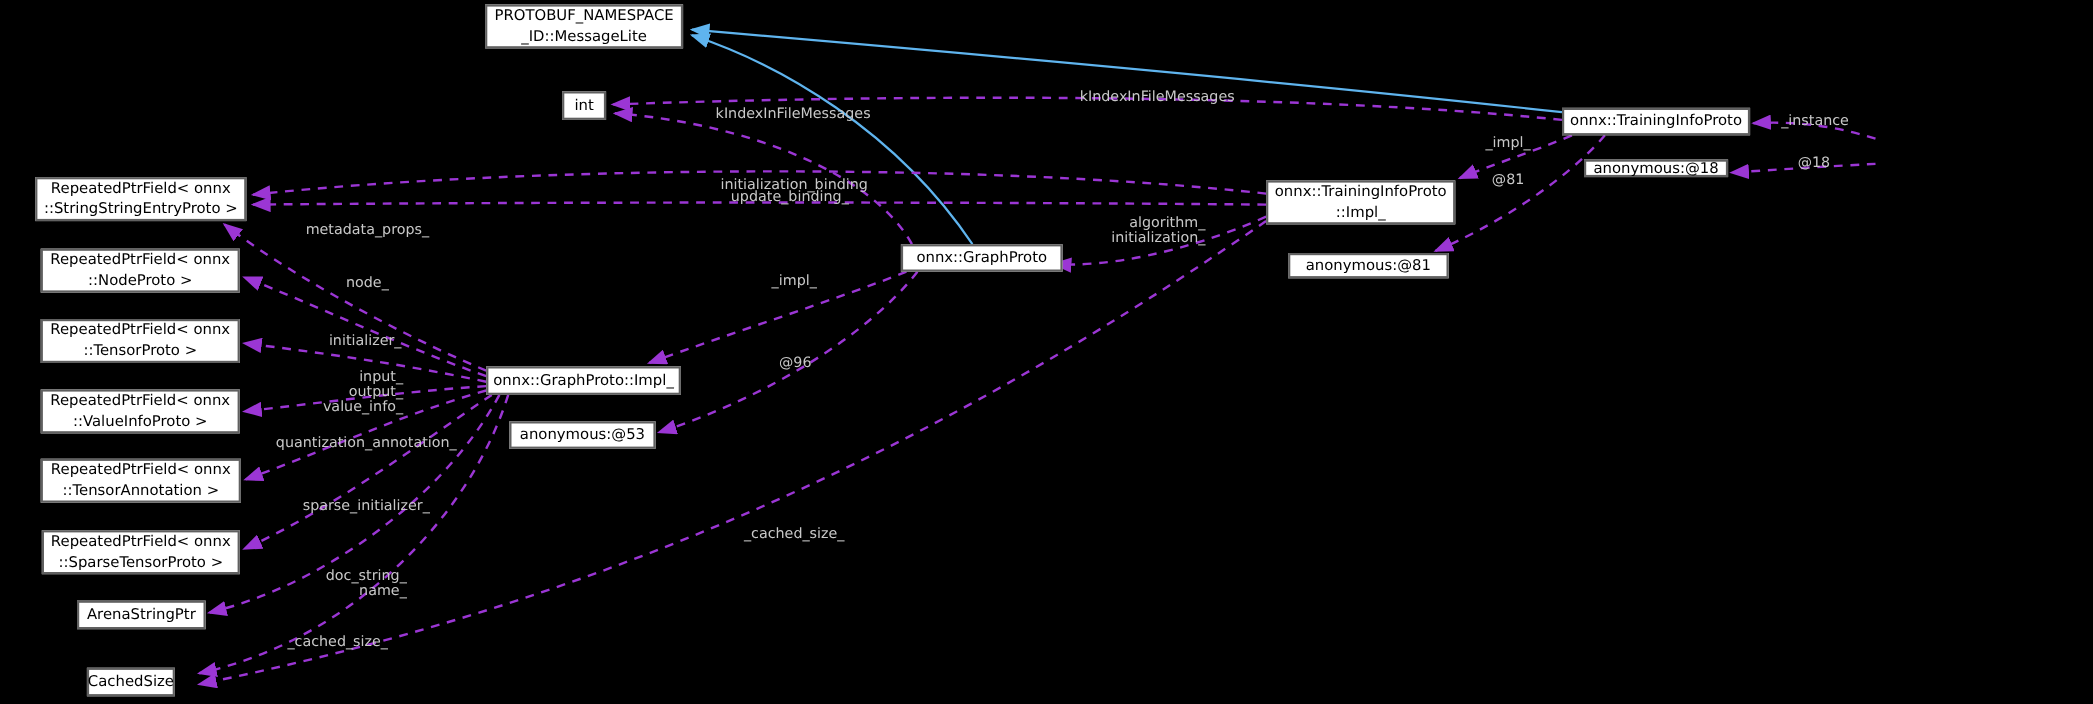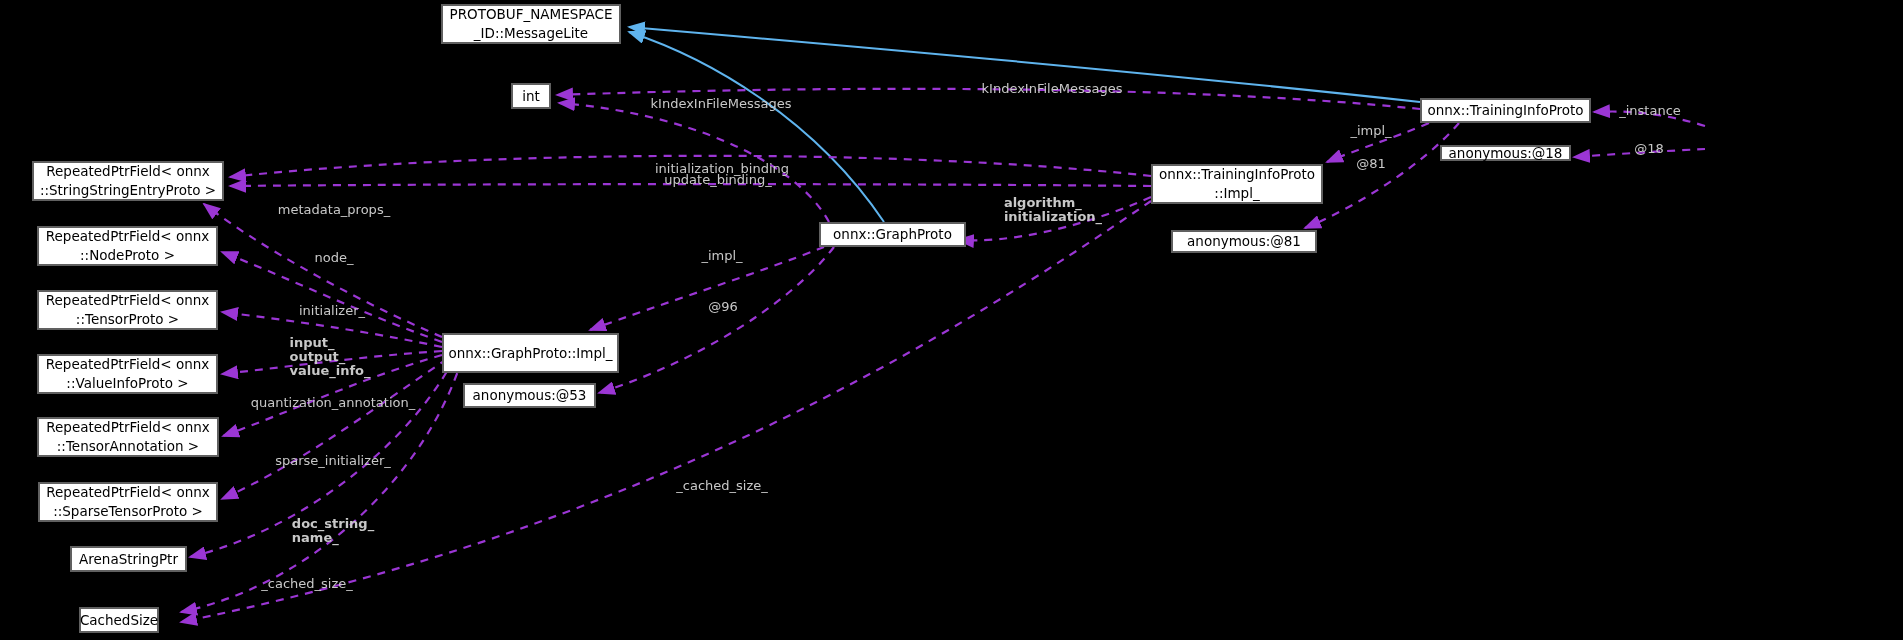--- a/index.html
+++ b/index.html
@@ -9,22 +9,22 @@
   #edges path.rel{fill:none;stroke:var(--edge,#9B36D4);stroke-width:2.2;stroke-dasharray:8 7;}
   #edges path.inh{fill:none;stroke:var(--inh,#5FB4EE);stroke-width:2;}
   marker path.mrel{fill:var(--edge,#9B36D4);stroke:none;}
   marker path.minh{fill:var(--inh,#5FB4EE);stroke:none;}
   .node{position:absolute;box-sizing:border-box;background:var(--nfill,#fff);
         border:2px solid var(--nborder,#606060);color:var(--ntext,#000);
         display:flex;flex-direction:column;align-items:center;justify-content:center;
         font-size:13.5px;line-height:19px;white-space:nowrap;text-align:center;cursor:pointer;}
   .node.hl{background:var(--hfill,#A2A2A2);border-color:var(--hborder,#4A4A4A);}
   .elabel{position:absolute;transform:translateX(-50%);color:var(--elabel,#C8C8C8);
-          font-size:13px;line-height:14px;white-space:nowrap;text-align:left;}
-  .elabel span{display:block;font-weight:bold;}
+          font-size:13px;line-height:14px;white-space:nowrap;text-align:right;}
+  .elabel span{display:block;}
 </style>
 </head>
 <body>
 
 <div id="canvas">
 
   <svg id="edges" width="1903" height="640" viewBox="0 0 1903 640" xmlns="http://www.w3.org/2000/svg">
     <defs>
       <marker id="ap" markerUnits="userSpaceOnUse" markerWidth="18" markerHeight="14" refX="16" refY="7" orient="auto">
         <path class="mrel" d="M0,0 L18,7 L0,14 Z"></path>
@@ -103,21 +103,21 @@
   </div>
 
   <div class="node" style="left:51px;top:607px;width:80px;height:26px">
     <span>CachedSize</span>
   </div>
 
   <div class="node" style="left:791px;top:222px;width:147px;height:25px">
     <span>onnx::GraphProto</span>
   </div>
 
-  <div class="node" style="left:414px;top:333px;width:177px;height:40px">
+  <div class="node" style="left:414px;top:333px;width:177px;height:26px">
     <span>onnx::GraphProto::Impl_</span>
   </div>
 
   <div class="node" style="left:435px;top:383px;width:133px;height:25px">
     <span>anonymous:@53</span>
   </div>
 
   <div class="node" style="left:1392px;top:98px;width:171px;height:25px">
     <span>onnx::TrainingInfoProto</span>
   </div>
@@ -149,21 +149,21 @@
     <span>value_info_</span>
   </div>
   <div class="elabel" style="left:305px;top:396px">quantization_annotation_</div>
   <div class="elabel" style="left:305px;top:454px">sparse_initializer_</div>
   <div class="elabel" style="left:305px;top:517px">
     <span>doc_string_</span>
     <span>name_</span>
   </div>
   <div class="elabel" style="left:279px;top:577px">_cached_size_</div>
   <div class="elabel" style="left:694px;top:249px">_impl_</div>
-  <div class="elabel" style="left:695px;top:300px">@96</div>
+  <div class="elabel" style="left:695px;top:324px">@96</div>
   <div class="elabel" style="left:1343px;top:124px">_impl_</div>
   <div class="elabel" style="left:1343px;top:157px">@81</div>
   <div class="elabel" style="left:1025px;top:196px">
     <span>algorithm_</span>
     <span>initialization_</span>
   </div>
   <div class="elabel" style="left:694px;top:479px">_cached_size_</div>
   <div class="elabel" style="left:1622px;top:104px">_instance</div>
   <div class="elabel" style="left:1621px;top:142px">@18</div>
 

